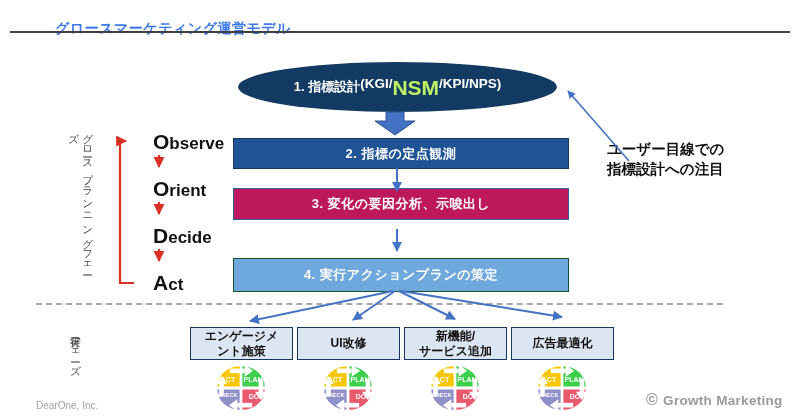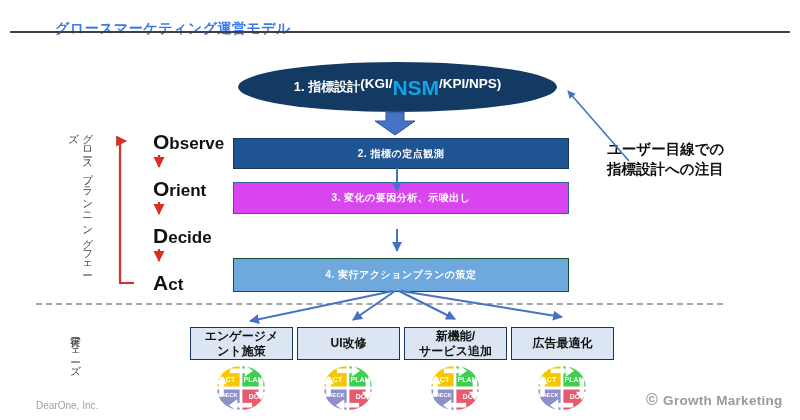--- a/index.html
+++ b/index.html
@@ -18,29 +18,29 @@
   .header-rule{left:10px;top:31px;width:780px;height:2px;background:#404040;}
 
   
   .kgi-ellipse{
     left:238px;top:62px;width:319px;height:50px;border-radius:50%;
     background:#133a62;display:flex;align-items:center;
     justify-content:center;color:#ffffff;
   }
   .kgi-ellipse .l1{font-size:13px;font-weight:bold;line-height:1.1;}
   .kgi-ellipse .l2{display:flex;align-items:flex-start;font-size:13.5px;font-weight:bold;line-height:1;}
-  .kgi-ellipse .nsm{font-size:21px;font-weight:bold;color:#0ea5e9;}
+  .kgi-ellipse .nsm{font-size:21px;font-weight:bold;color:#bef264;}
 
   
   .step{
     left:233px;width:334px;display:flex;align-items:center;justify-content:center;
-    color:#ffffff;font-size:10px;font-weight:bold;letter-spacing:0.5px;
+    color:#ffffff;font-size:13px;font-weight:bold;letter-spacing:0.5px;
   }
   .step2{top:138px;height:29px;background:#1e5394;border:1px solid #16365c;}
-  .step3{top:182px;height:30px;background:#d946ef;border:1px solid #2f5f9e;}
+  .step3{top:188px;height:30px;background:#be185d;border:1px solid #2f5f9e;}
   .step4{top:258px;height:32px;background:#6fa8dc;border:1px solid #14532d;}
 
   
   .ooda-item{
     left:137px;font-size:17px;font-weight:bold;color:#111111;line-height:1.1;margin-left:16px;
   }
   .ooda-item::first-letter{font-size:21px;}
   .ooda-observe{top:130px;} .ooda-orient{top:177px;}
   .ooda-decide{top:224px;} .ooda-act{top:271px;}
 

